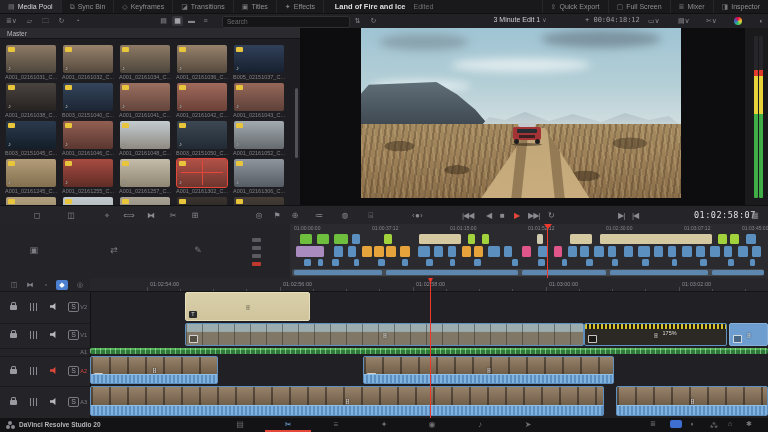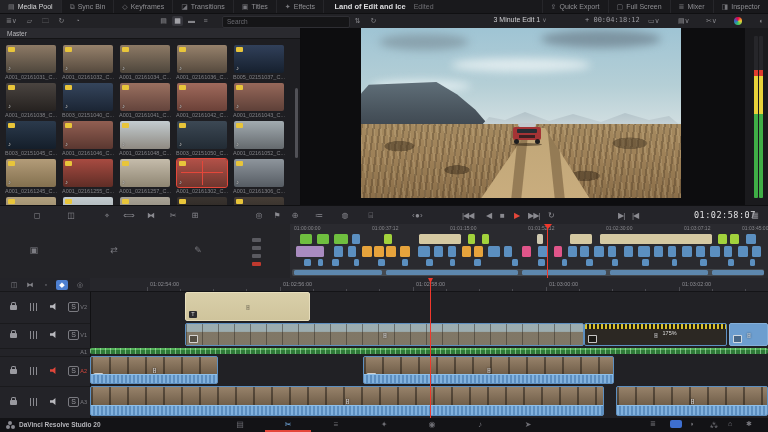--- a/index.html
+++ b/index.html
@@ -158,21 +158,21 @@
         <div class="nav-btn">
           <div class="glyph">▣</div>
           <div>Titles</div>
         </div>
         <div class="nav-btn">
           <div class="glyph">✦</div>
           <div>Effects</div>
         </div>
       </div>
     <div id="proj-title">
-      <span class="t">Land of Edit and Ice</span>
+      <span class="t">Land of Fire and Ice</span>
       <span class="s">Edited</span>
     </div>
     <div id="nav-right">
         <div class="nav-btn">
           <div class="glyph">⇪</div>
           <div>Quick Export</div>
         </div>
         <div class="nav-btn">
           <div class="glyph">▢</div>
           <div>Full Screen</div>

